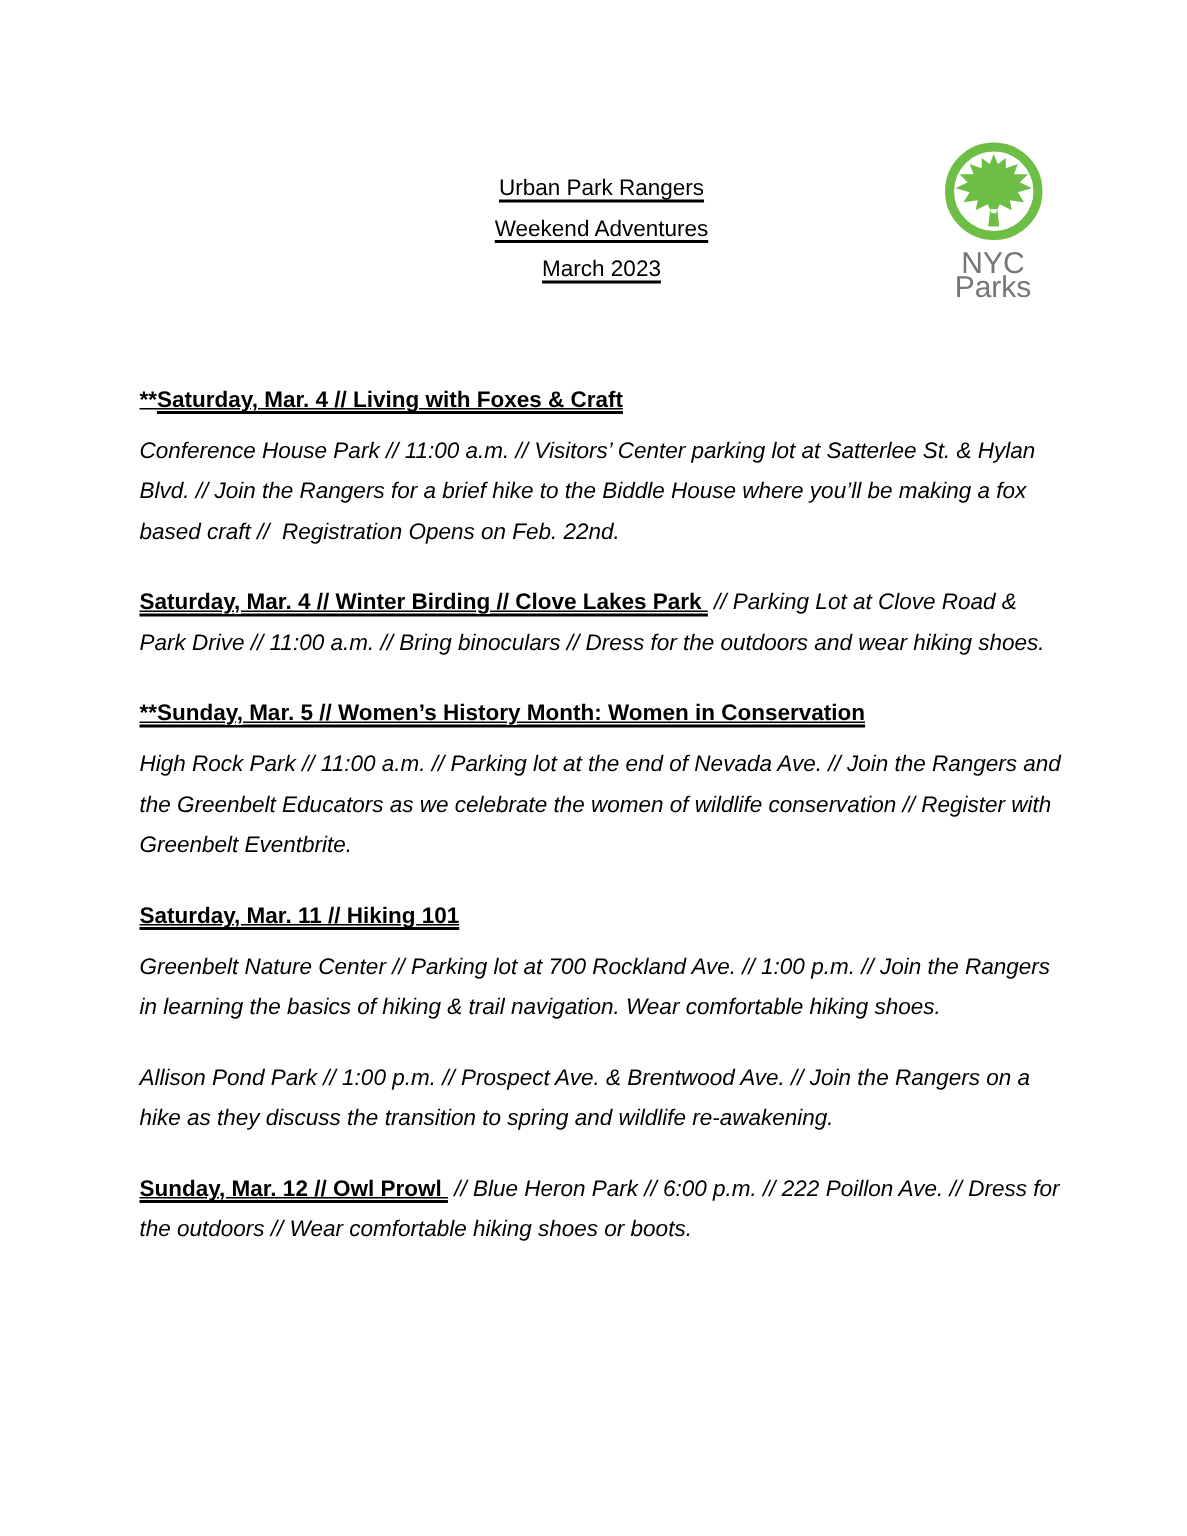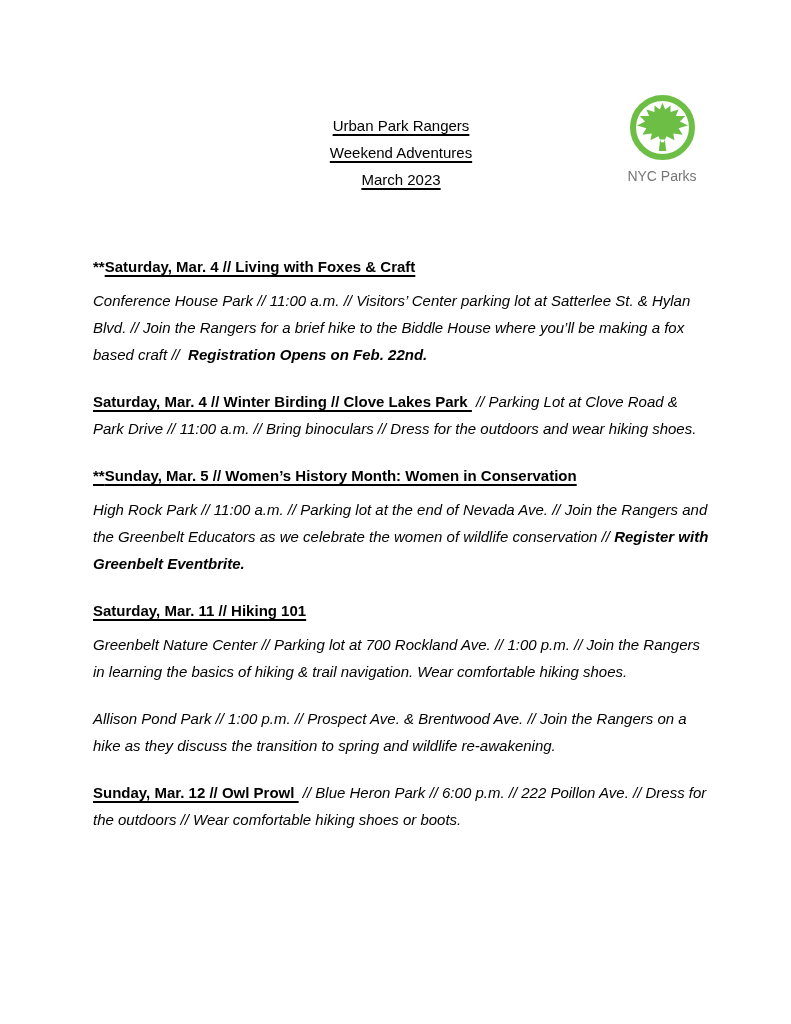--- a/index.html
+++ b/index.html
@@ -32,32 +32,32 @@
   .logo {
     position: absolute;
     left: 622px;
     top: 94px;
     width: 80px;
     text-align: center;
   }
   .logo svg { display: block; margin: 0 auto; width: 67px; height: 67px; }
   .logo-label {
     margin-top: 7px;
-    font-size: 14px;
+    font-size: 20px;
     line-height: 16px;
     color: #767679;
   }
   .events { margin-top: 60px; }
   .event { margin: 0 0 20px 0; }
   .event p { margin: 0; font-size: 15px; line-height: 27px; }
-  .heading { font-weight: bold; font-style: normal; }
+  .heading { font-weight: bold; font-style: normal; text-decoration: underline; }
   .heading.block { display: block; margin-bottom: 7px; }
   .hprefix { font-weight: bold; }
   .brun { font-style: italic; }
-  .brun.bold { font-weight: bold; }
+  .brun.bold { font-weight: normal; }
 </style>
 </head>
 <body>
 
 <div class="page">
 
   <div class="logo">
     <svg viewBox="0 0 100 100" aria-hidden="true">
       <circle id="logo-ring" cx="50" cy="50" r="44" fill="none" stroke-width="9" stroke="#6CBE45"></circle>
       <path id="logo-leaf" d="M50 13 L54 23 L62 17 L62 27 L74 23 L70 33 L84 33 L76 41 L88 47 L74 51 L80 61 L66 59 L68 69 L56 63 L52 72 L48 72 L44 63 L32 69 L34 59 L20 61 L26 51 L12 47 L24 41 L16 33 L30 33 L26 23 L38 27 L38 17 L46 23 Z M46.5 68 L44.5 85 L55.5 85 L53.5 68 Z" fill="#6CBE45"></path>

